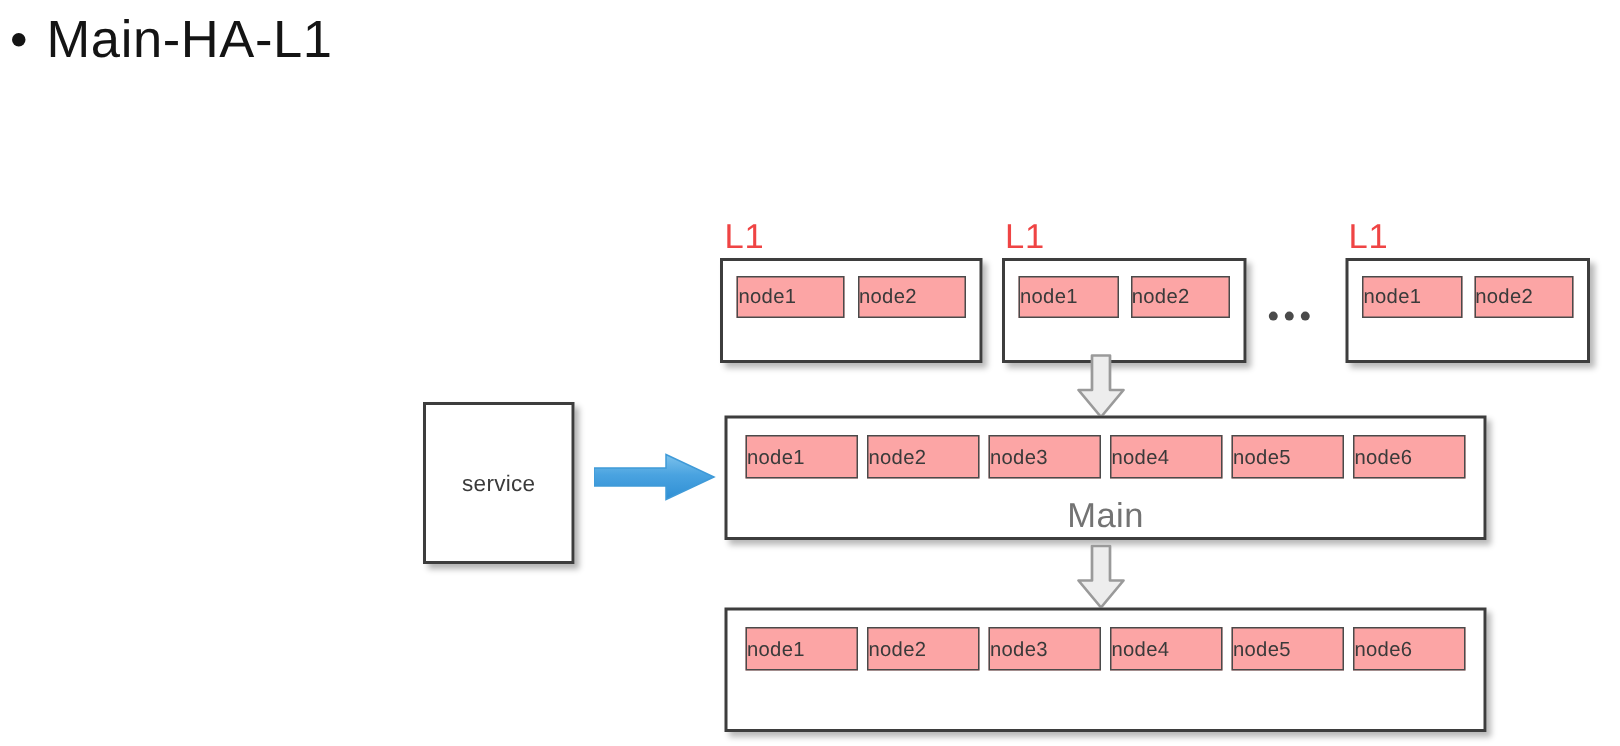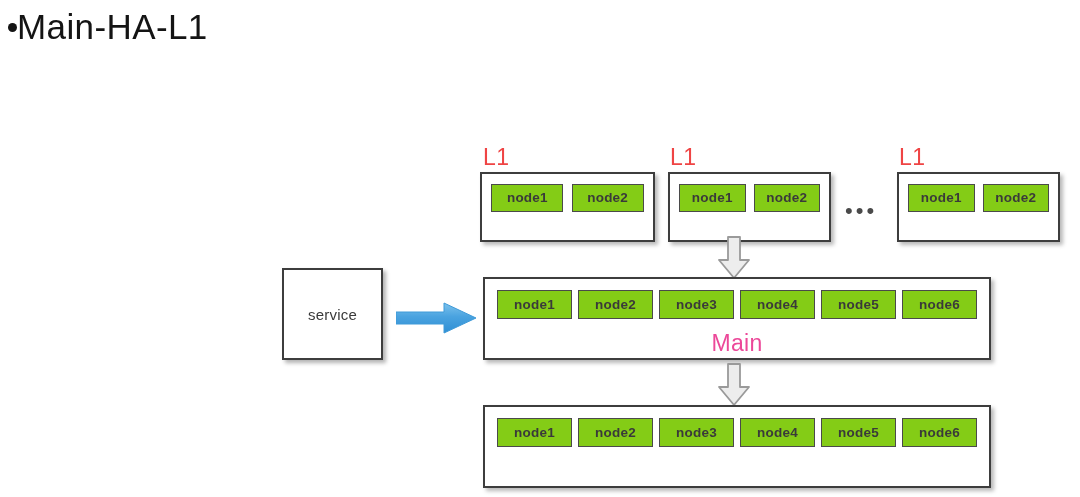--- a/index.html
+++ b/index.html
@@ -16,20 +16,21 @@
     color: #1a1a1a;
   }
 
   
   .slide-title {
     position: absolute;
     left: 8px;
     top: 8px;
     display: flex;
     align-items: baseline;
+    gap: 14px;
   }
   .bullet-dot {
     width: 9px;
     height: 9px;
     border-radius: 50%;
     background: #141414;
     display: inline-block;
     position: relative;
     top: -7px;
   }
@@ -68,30 +69,28 @@
     display: flex;
     justify-content: space-evenly;
     gap: 8px;
     padding: 0 9px;
     box-sizing: border-box;
   }
 
   
   .node {
     border: 1.6px solid #4a4a4a;
-    background: #84cc16;
+    background: #fca5a5;
     box-sizing: border-box;
     font-size: 13.5px;
     color: #3a3a3a;
-    text-align: center;
     line-height: 26px;
     height: 28px;
     letter-spacing: 0.2px;
     white-space: nowrap;
-    font-weight: bold;
   }
   .l1-nodes .node { flex: 1 1 0; max-width: 72px; }
 
   
   .wide-box { height: 83px; }
   .wide-nodes {
     position: absolute;
     left: 0; right: 0;
     top: 11px;
     display: flex;
@@ -103,21 +102,21 @@
     width: 75px;
     height: 29px;
     line-height: 27px;
   }
   .wide-label {
     position: absolute;
     left: 0; right: 0;
     bottom: 2px;
     text-align: center;
     font-size: 23px;
-    color: #ec4899;
+    color: #737373;
     letter-spacing: 0.3px;
     line-height: 1.15;
   }
 
   
   .service-box {
     position: absolute;
     background: #ffffff;
     border: 2px solid #3d3d3d;
     box-sizing: border-box;
@@ -180,21 +179,21 @@
     <div class="node">node2</div>
   </div>
 </div>
 
 <div class="arrow-down" style="left:716px; top:236px; width:36px; height:44px;">
   <svg width="36" height="44" viewBox="0 0 36 44">
     <polygon points="12,1 24,1 24,24 33,24 18,42 3,24 12,24" fill="#ededed" stroke="#9a9a9a" stroke-width="1.8" stroke-linejoin="round"></polygon>
   </svg>
 </div>
 
-<div class="service-box" style="left:282px; top:268px; width:101px; height:92px;">
+<div class="service-box" style="left:282px; top:268px; width:101px; height:108px;">
   <span>service</span>
 </div>
 
 <div class="arrow-right" style="left:396px; top:300px; width:82px; height:36px;">
   <svg width="82" height="36" viewBox="0 0 82 36">
     <defs>
       <linearGradient id="blueGrad" x1="0" y1="0" x2="0" y2="1">
         <stop offset="0%" stop-color="#7cc2ec"></stop>
         <stop offset="45%" stop-color="#4aa3e0"></stop>
         <stop offset="100%" stop-color="#2f8fd4"></stop>

